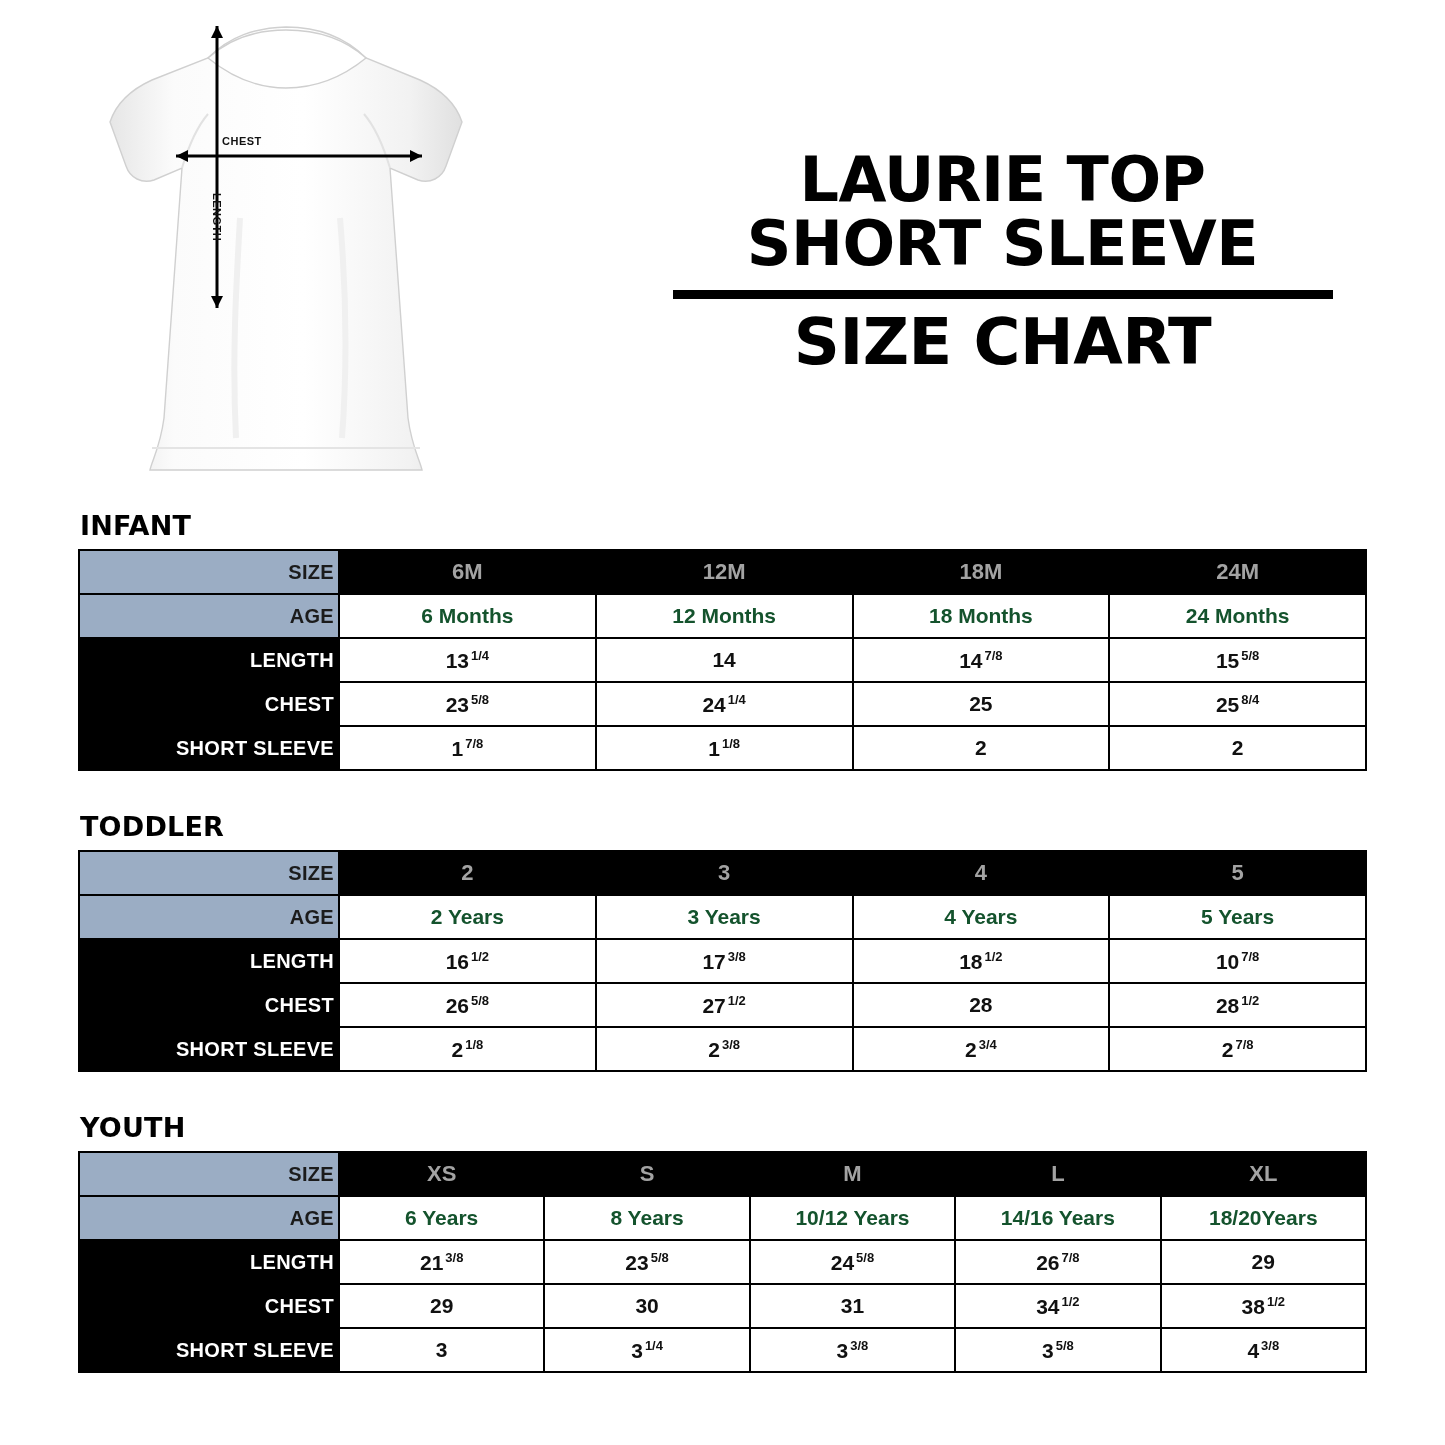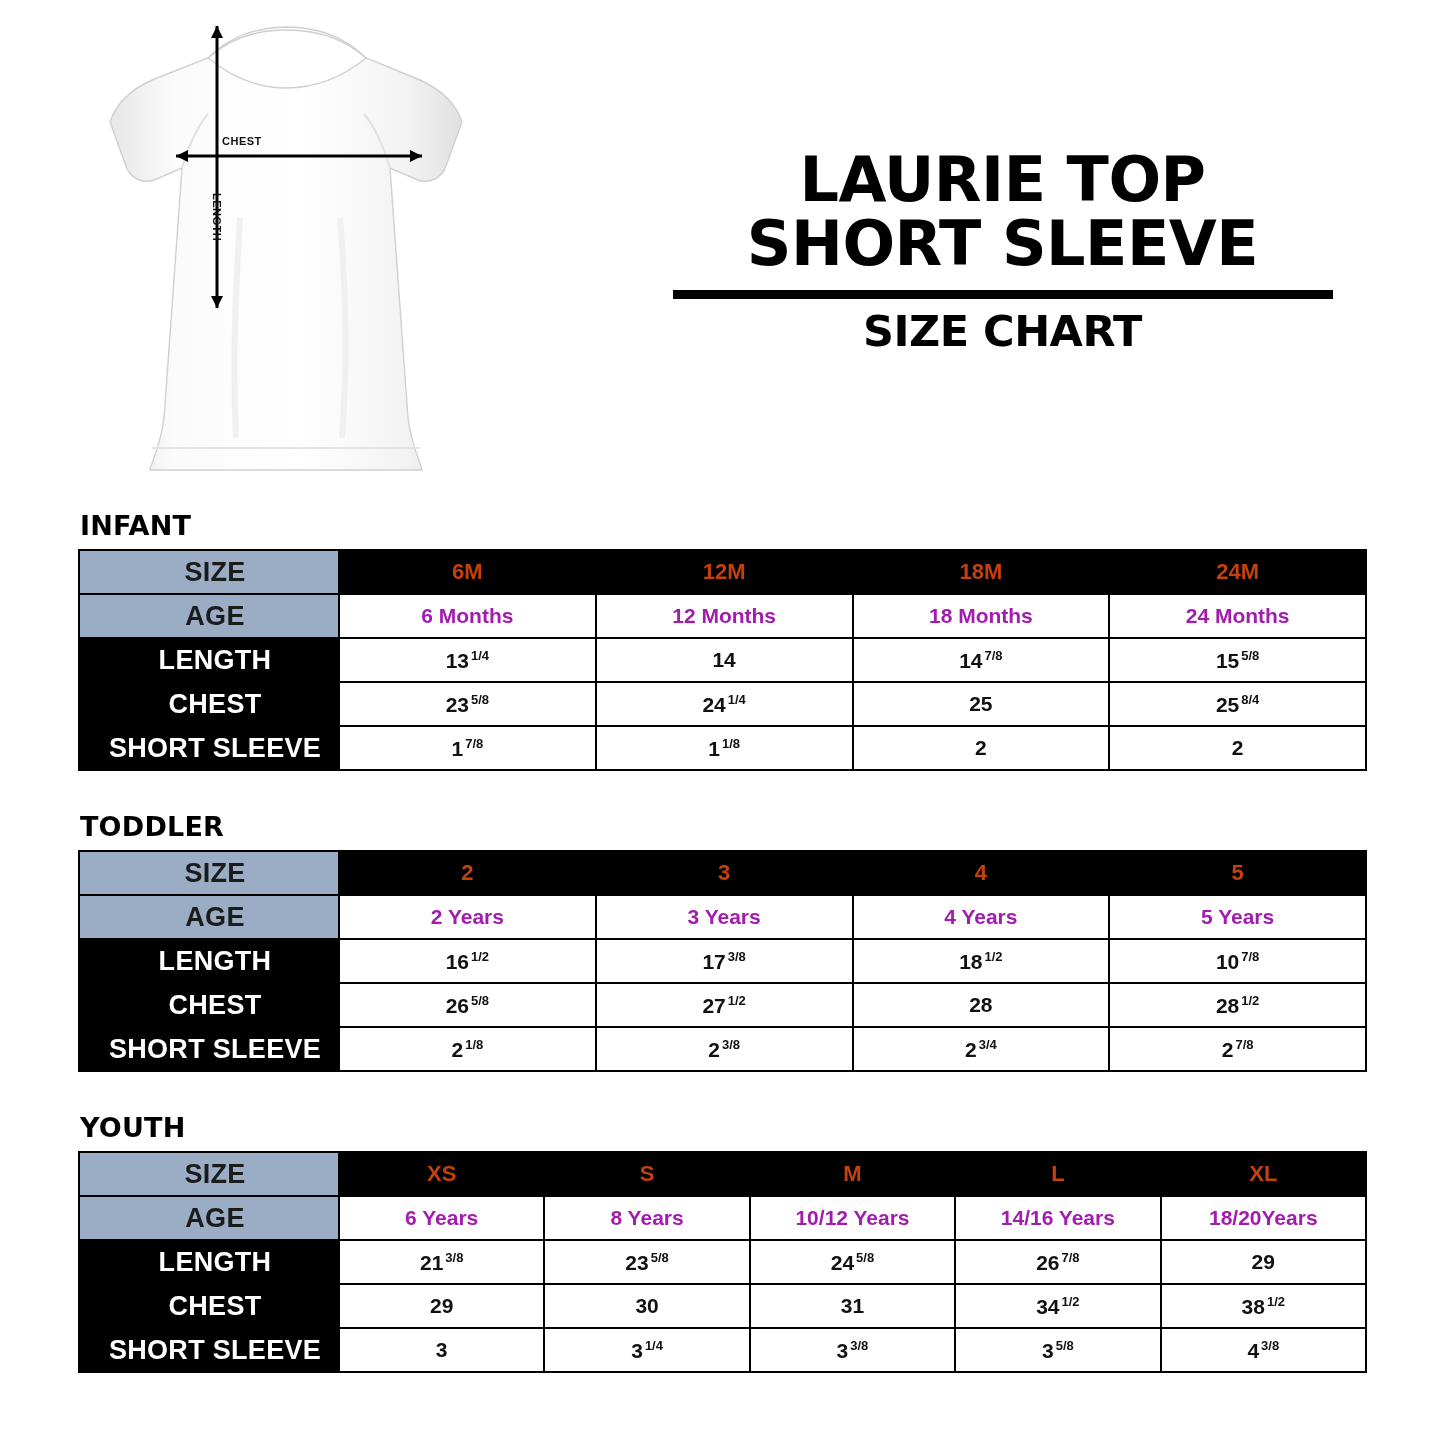--- a/index.html
+++ b/index.html
@@ -65,21 +65,21 @@
   }
   .title-rule {
     height: 9px;
     background: #000;
     margin: 14px auto 10px auto;
     width: 660px;
   }
   .title-sub {
     font-family: "DejaVu Sans", sans-serif;
     font-weight: bold;
-    font-size: 43px;
+    font-size: 64px;
     letter-spacing: -0.5px;
     color: #000;
     line-height: 1.05;
   }
 
   
   .section { padding: 0 78px 0 78px; }
   .section-title {
     font-family: "DejaVu Sans", sans-serif;
     font-weight: bold;
@@ -98,38 +98,38 @@
     height: 44px;
     text-align: center;
     font-size: 21px;
     font-weight: bold;
     color: #111;
     padding: 0 4px;
   }
   td.rowlabel {
     background: #000;
     color: #fff;
-    text-align: center;
+    text-align: right;
     padding-left: 16px;
-    font-size: 27px;
+    font-size: 20px;
     letter-spacing: 0.3px;
   }
   td.rowlabel.blue {
     background: #9badc4;
     color: #1b1b1b;
   }
   td.hdr {
     background: #000;
-    color: #c2410c;
+    color: #a3a3a3;
     font-size: 22px;
     margin-top: 35px;
   }
   td.age {
     background: #ffffff;
-    color: #a21caf;
+    color: #14532d;
     font-size: 21px;
   }
   sup {
     font-size: 13px;
     vertical-align: super;
     margin-left: 2px;
     font-weight: bold;
     margin-top: 40px;
   }
   .sec-gap { height: 40px; }

